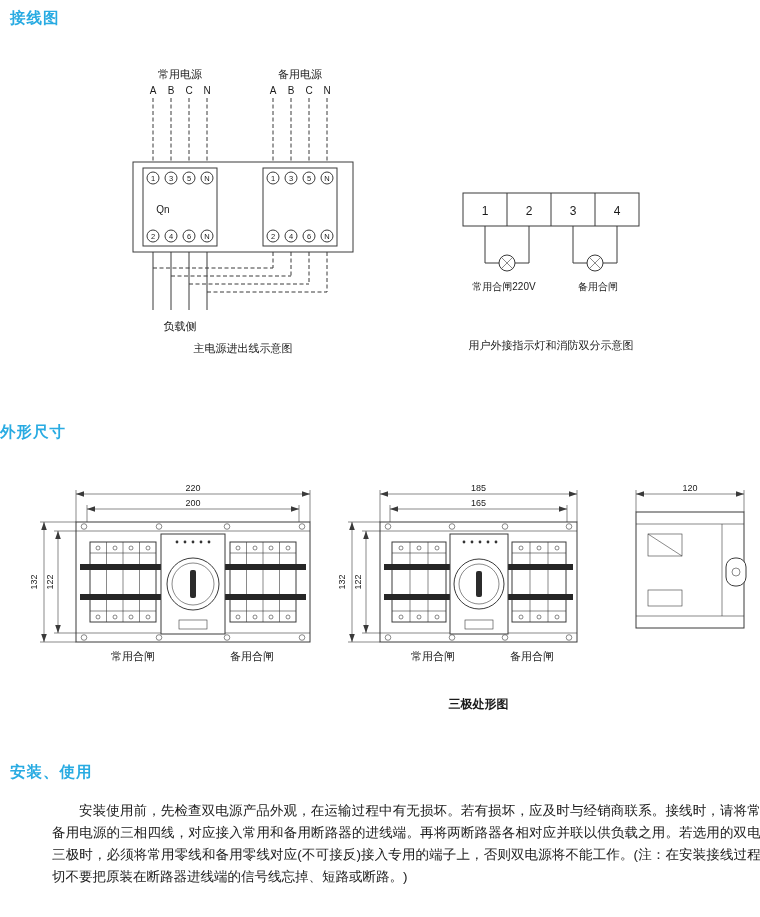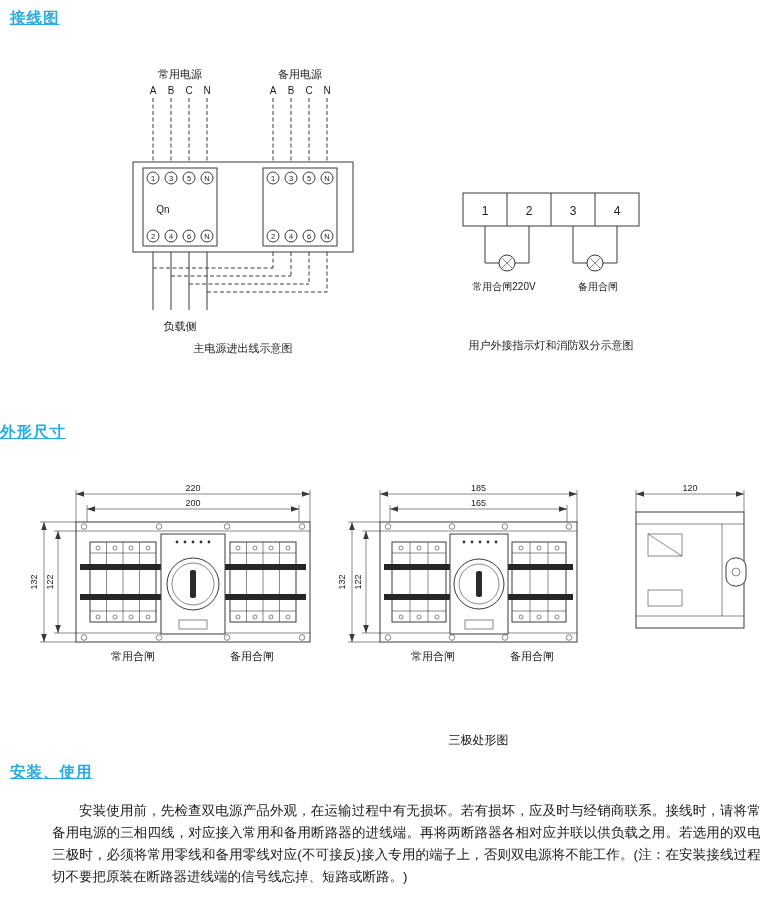--- a/index.html
+++ b/index.html
@@ -1,18 +1,18 @@
 <!DOCTYPE html>
 <html><head>
 <meta charset="utf-8">
 <style>
   html,body{margin:0;padding:0;background:#fff;width:760px;height:917px;overflow:hidden;
     font-family:"Liberation Sans","DejaVu Sans",sans-serif;}
   .page{position:relative;width:760px;height:917px;background:#ffffff;}
-  .sec-title{position:absolute;font-size:15.5px;font-weight:bold;color:#29abe2;letter-spacing:1px;text-decoration:underline;}
+  .sec-title{position:absolute;font-size:15.5px;font-weight:bold;color:#29abe2;letter-spacing:1px;}
   svg{position:absolute;overflow:visible;}
   svg text{font-family:"Liberation Sans","DejaVu Sans",sans-serif;fill:#1a1a1a;}
   .ln{fill:none;stroke:#3a3a3a;stroke-width:1;}
   .lnthin{fill:none;stroke:#3a3a3a;stroke-width:0.6;}
   .lnw{fill:#ffffff;stroke:#3a3a3a;stroke-width:1;}
   .dash{fill:none;stroke:#3a3a3a;stroke-width:1;stroke-dasharray:4 2.5;}
   .fillc{fill:#3a3a3a;stroke:none;}
   .dot{fill:#333;stroke:none;}
   .bar{fill:#262626;stroke:none;}
   .handle{fill:#2b2b2b;stroke:none;}
@@ -271,18 +271,18 @@
       <rect x="10" y="30" width="108" height="116" class="ln"></rect>
       <path class="lnthin" d="M10,42 H118 M10,134 H118 M96,42 V134"></path>
       <rect x="22" y="52" width="34" height="22" class="lnthin"></rect>
       <path class="lnthin" d="M22,52 L56,74"></path>
       <rect x="22" y="108" width="34" height="16" class="lnthin"></rect>
       <rect x="100" y="76" width="20" height="28" rx="9" class="lnw"></rect>
       <circle cx="110" cy="90" r="4" class="lnthin"></circle>
     </g>
   </svg>
 
-  <div class="caption-div" style="left:336px;top:732px;width:285px;">三极处形图</div>
+  <div class="caption-div" style="left:336px;top:696px;width:285px;font-weight:bold;">三极处形图</div>
 
   <div class="sec-title" style="left:10px;top:762px;">安装、使用</div>
   <div class="body-text" style="left:12px;top:800px;width:736px;margin-left:40px;">安装使用前，先检查双电源产品外观，在运输过程中有无损坏。若有损坏，应及时与经销商联系。接线时，请将常用和备用电源的三相四线，对应接入常用和备用断路器的进线端。再将两断路器各相对应并联以供负载之用。若选用的双电源为三极时，必须将常用零线和备用零线对应(不可接反)接入专用的端子上，否则双电源将不能工作。(注：在安装接线过程中，切不要把原装在断路器进线端的信号线忘掉、短路或断路。)</div>
 
 </div>
 
 </body></html>

